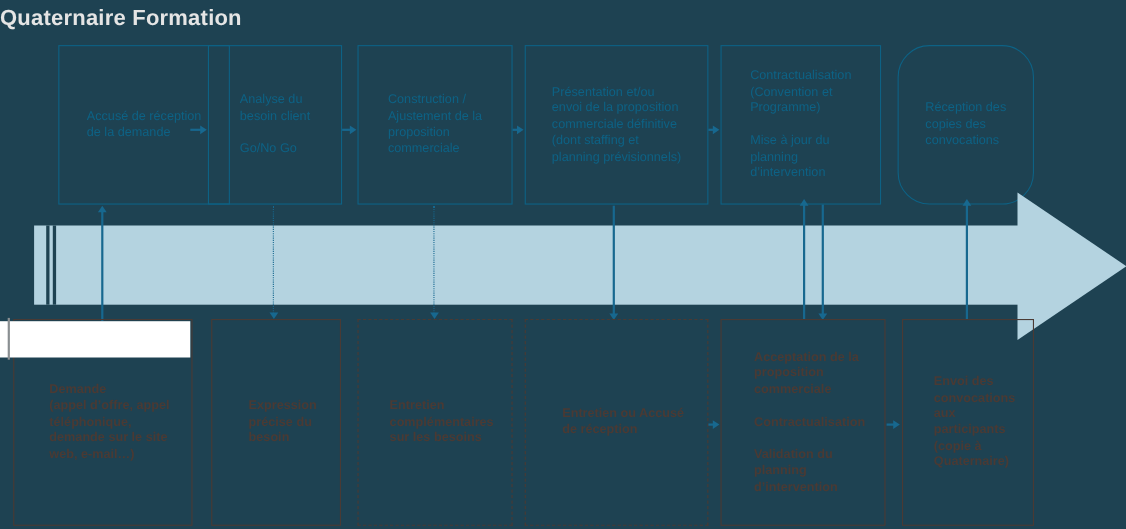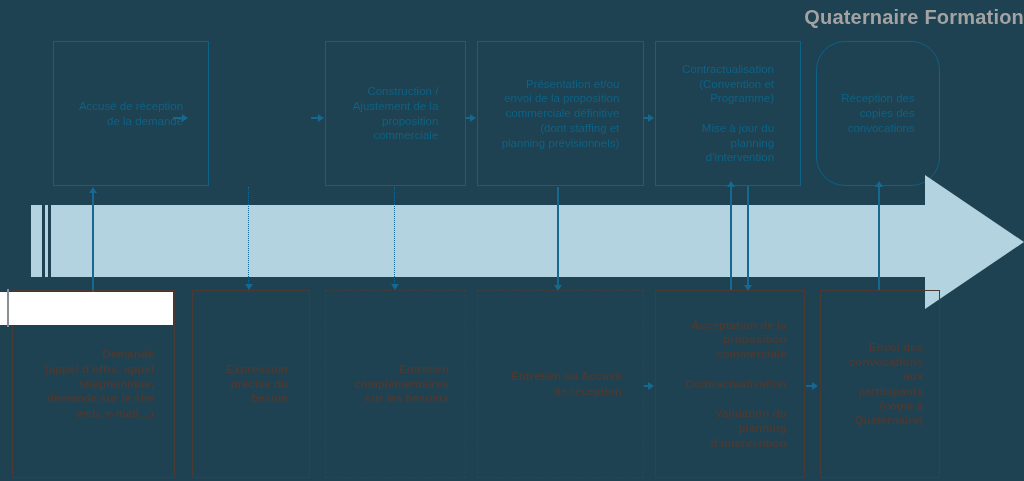--- a/index.html
+++ b/index.html
@@ -9,36 +9,36 @@
     font-family:"Liberation Sans", sans-serif;
     overflow:hidden;
     position:relative;
   }
   #stage{position:absolute;inset:0;width:1024px;height:481px;}
 
   
   .title{
     position:absolute;
     left:0;right:0;top:6px;
-    text-align:right;
-    color:#a3a3a3;
+    text-align:left;
+    color:#e5e5e5;
     font-size:20px;
     font-weight:bold;
     letter-spacing:.2px;
     white-space:nowrap;
   }
 
   
   .box{
     position:absolute;
     box-sizing:border-box;
     display:flex;
     align-items:center;
     justify-content:center;
-    text-align:right;
+    text-align:left;
     padding:4px 6px;
     line-height:1.28;
     white-space:pre-line;
   }
   .box-top{
     border:1.5px solid #0d6285;
     color:#0d6285;
     font-size:11.5px;
     background:transparent;
   }
@@ -127,20 +127,24 @@
 </style>
 </head>
 <body>
 
 <div id="stage">
 
   <div class="title">Quaternaire Formation</div>
 
   <div class="box box-top" style="left:17px;top:41px;width:156px;height:145px;margin-left:36px;">Accusé de réception
 de la demande</div>
+  <div class="box box-top" style="left:189px;top:41px;width:122px;height:145px;">Analyse du
+besoin client
+
+Go/No Go</div>
   <div class="box box-top" style="left:325px;top:41px;width:141px;height:145px;">Construction /
 Ajustement de la
 proposition
 commerciale</div>
   <div class="box box-top" style="left:477px;top:41px;width:167px;height:145px;">Présentation et/ou
 envoi de la proposition
 commerciale définitive
 (dont staffing et
 planning prévisionnels)</div>
   <div class="box box-top" style="left:655px;top:41px;width:146px;height:145px;">Contractualisation

